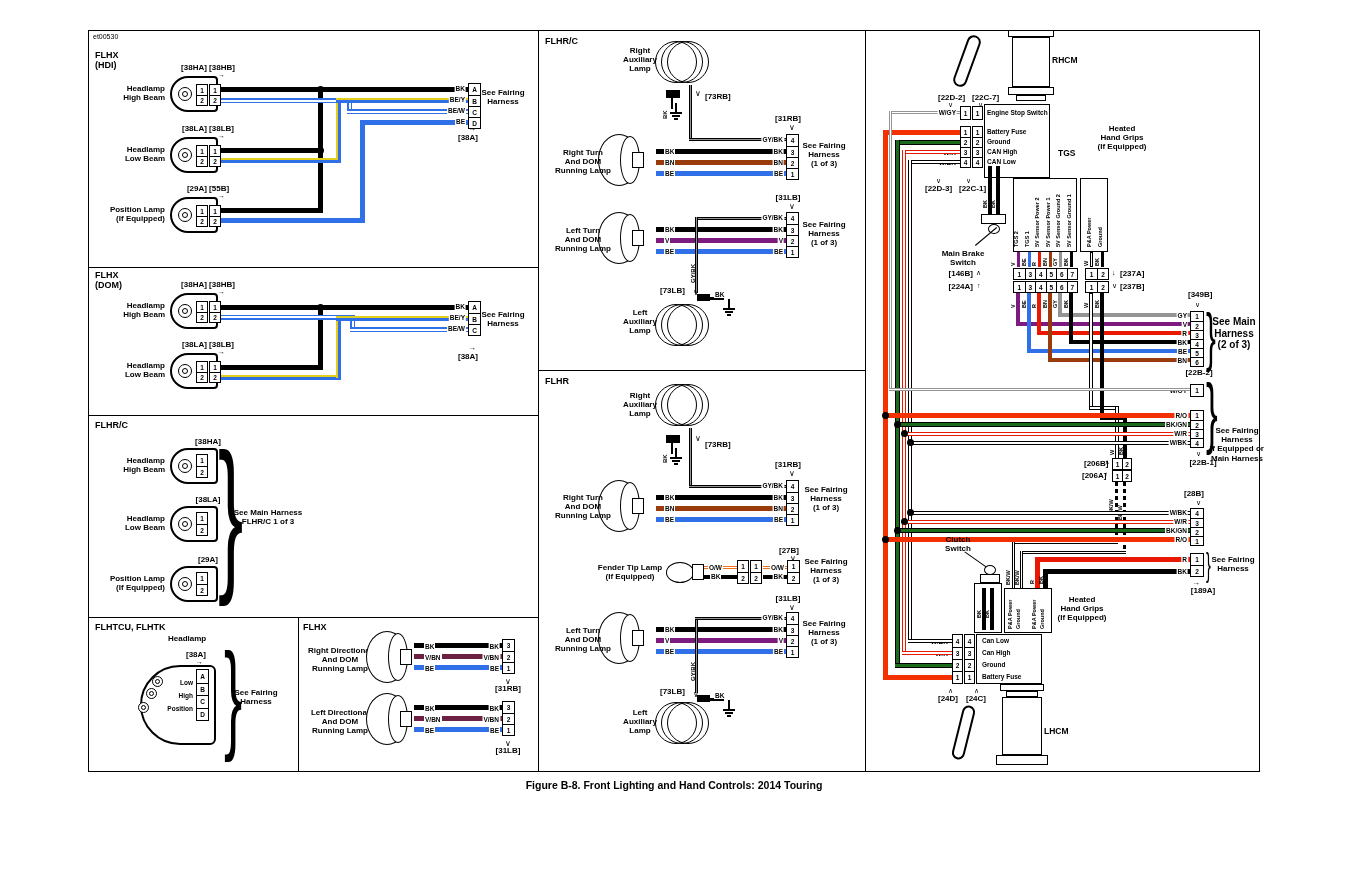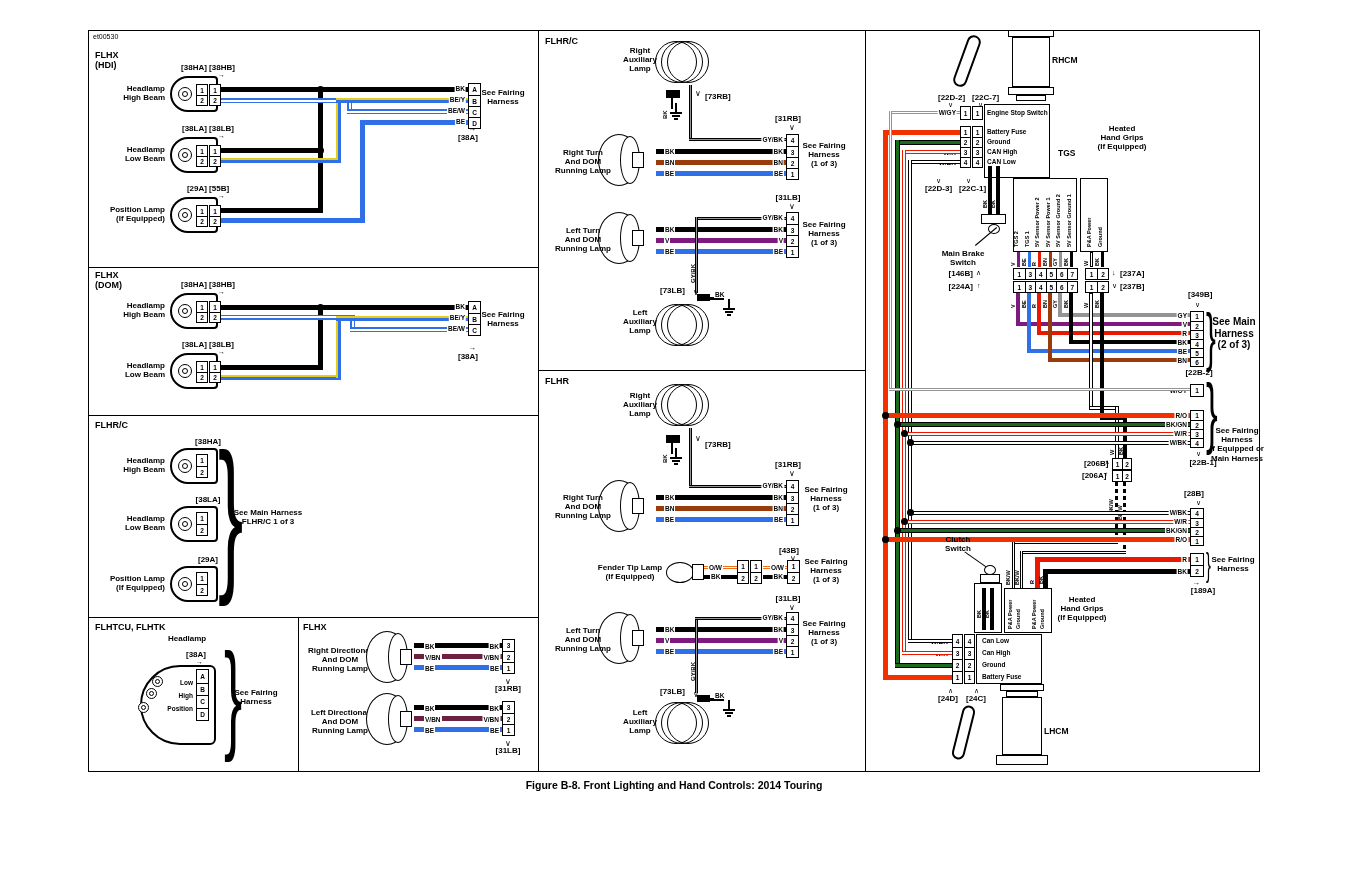--- a/index.html
+++ b/index.html
@@ -453,21 +453,21 @@
       <div class="pcell" style="left: 0px; top: 11px; width: 10px; height: 11px;">2</div>
     </div>
     <div class="wire cOW" style="left: 763px; top: 566px; width: 24px; height: 3px;"></div>
     <div class="wire cBK" style="left: 763px; top: 574.5px; width: 24px; height: 4px;"></div>
     <div class="tag" style="left: 785px; top: 563.5px; transform: translateX(-100%);">O/W</div>
     <div class="tag" style="left: 784px; top: 572.5px; transform: translateX(-100%);">BK</div>
     <div class="pbox" style="left: 787px; top: 560px; width: 13px; height: 24px;">
       <div class="pcell" style="left: 0px; top: 0px; width: 11px; height: 11px;">1</div>
       <div class="pcell" style="left: 0px; top: 11px; width: 11px; height: 11px;">2</div>
     </div>
-    <div class="lab b" style="left: 789px; top: 546px; font-size: 8px; text-align: center; transform: translateX(-50%);">[43B]</div>
+    <div class="lab b" style="left: 789px; top: 546px; font-size: 8px; text-align: center; transform: translateX(-50%);">[27B]</div>
     <div class="lab" style="left: 790px; top: 554px; font-size: 8px;">∨</div>
     <div class="lab b" style="left: 826px; top: 557px; font-size: 8px; text-align: center; transform: translateX(-50%);">See Fairing
 Harness
 (1 of 3)</div>
     <div class="pbox" style="left: 786px; top: 612px; width: 13px; height: 46px;">
       <div class="pcell" style="left: 0px; top: 0px; width: 11px; height: 11px;">4</div>
       <div class="pcell" style="left: 0px; top: 11px; width: 11px; height: 11px;">3</div>
       <div class="pcell" style="left: 0px; top: 22px; width: 11px; height: 11px;">2</div>
       <div class="pcell" style="left: 0px; top: 33px; width: 11px; height: 11px;">1</div>
     </div>

